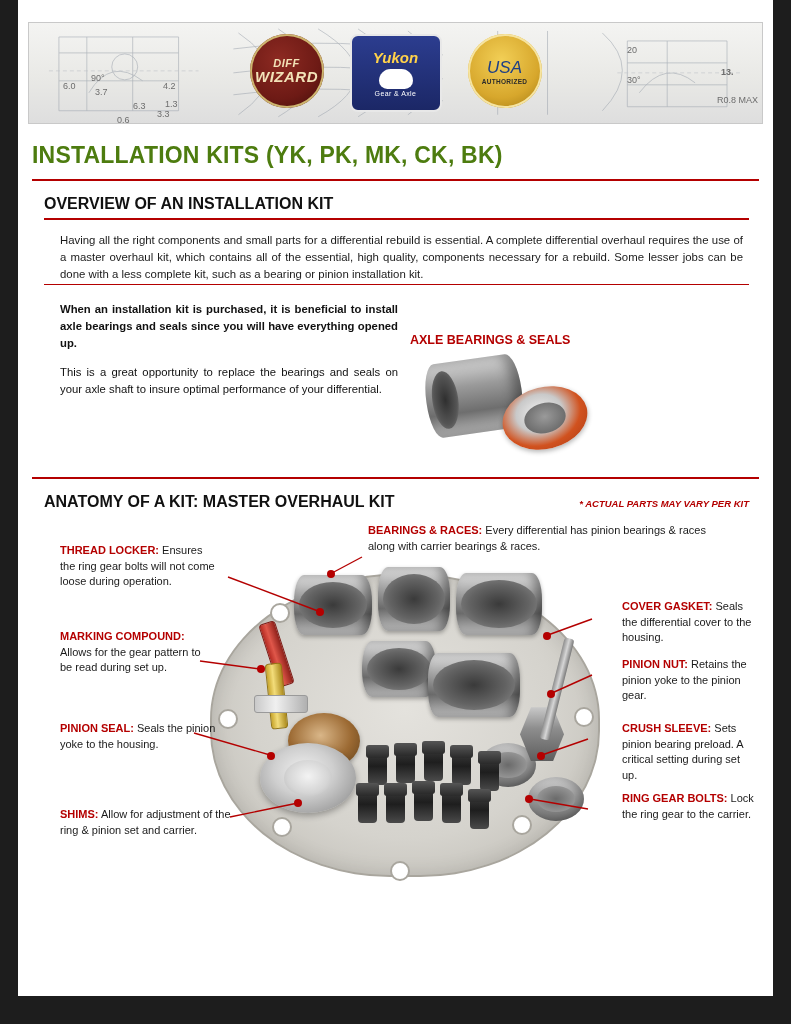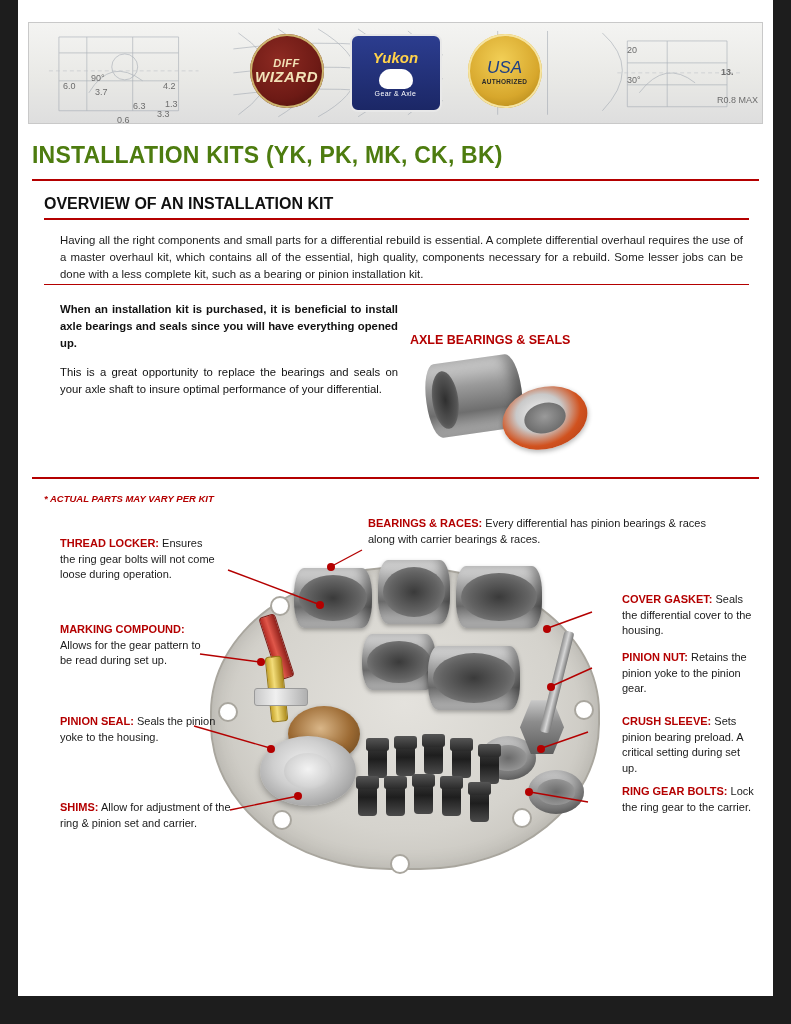--- a/index.html
+++ b/index.html
@@ -451,20 +451,21 @@
         <div class="axle-caption">AXLE BEARINGS &amp; SEALS</div>
         <div class="axle-photo">
           <div class="bearing-ring"></div>
           <div class="seal"></div>
         </div>
       </div>
     </div>
 
     <div class="rule" style="margin-top:14px;"></div>
     <div class="anatomy-head">
+      <h2>ANATOMY OF A KIT: MASTER OVERHAUL KIT</h2>
       <div class="anatomy-note">* ACTUAL PARTS MAY VARY PER KIT</div>
     </div>
 
     <div class="diagram">
 
       <div class="gasket">
         <div class="bolt-hole" style="left:176px; top:-8px;"></div>
         <div class="bolt-hole" style="left:298px; top:28px;"></div>
         <div class="bolt-hole" style="left:362px; top:132px;"></div>
         <div class="bolt-hole" style="left:300px; top:240px;"></div>

